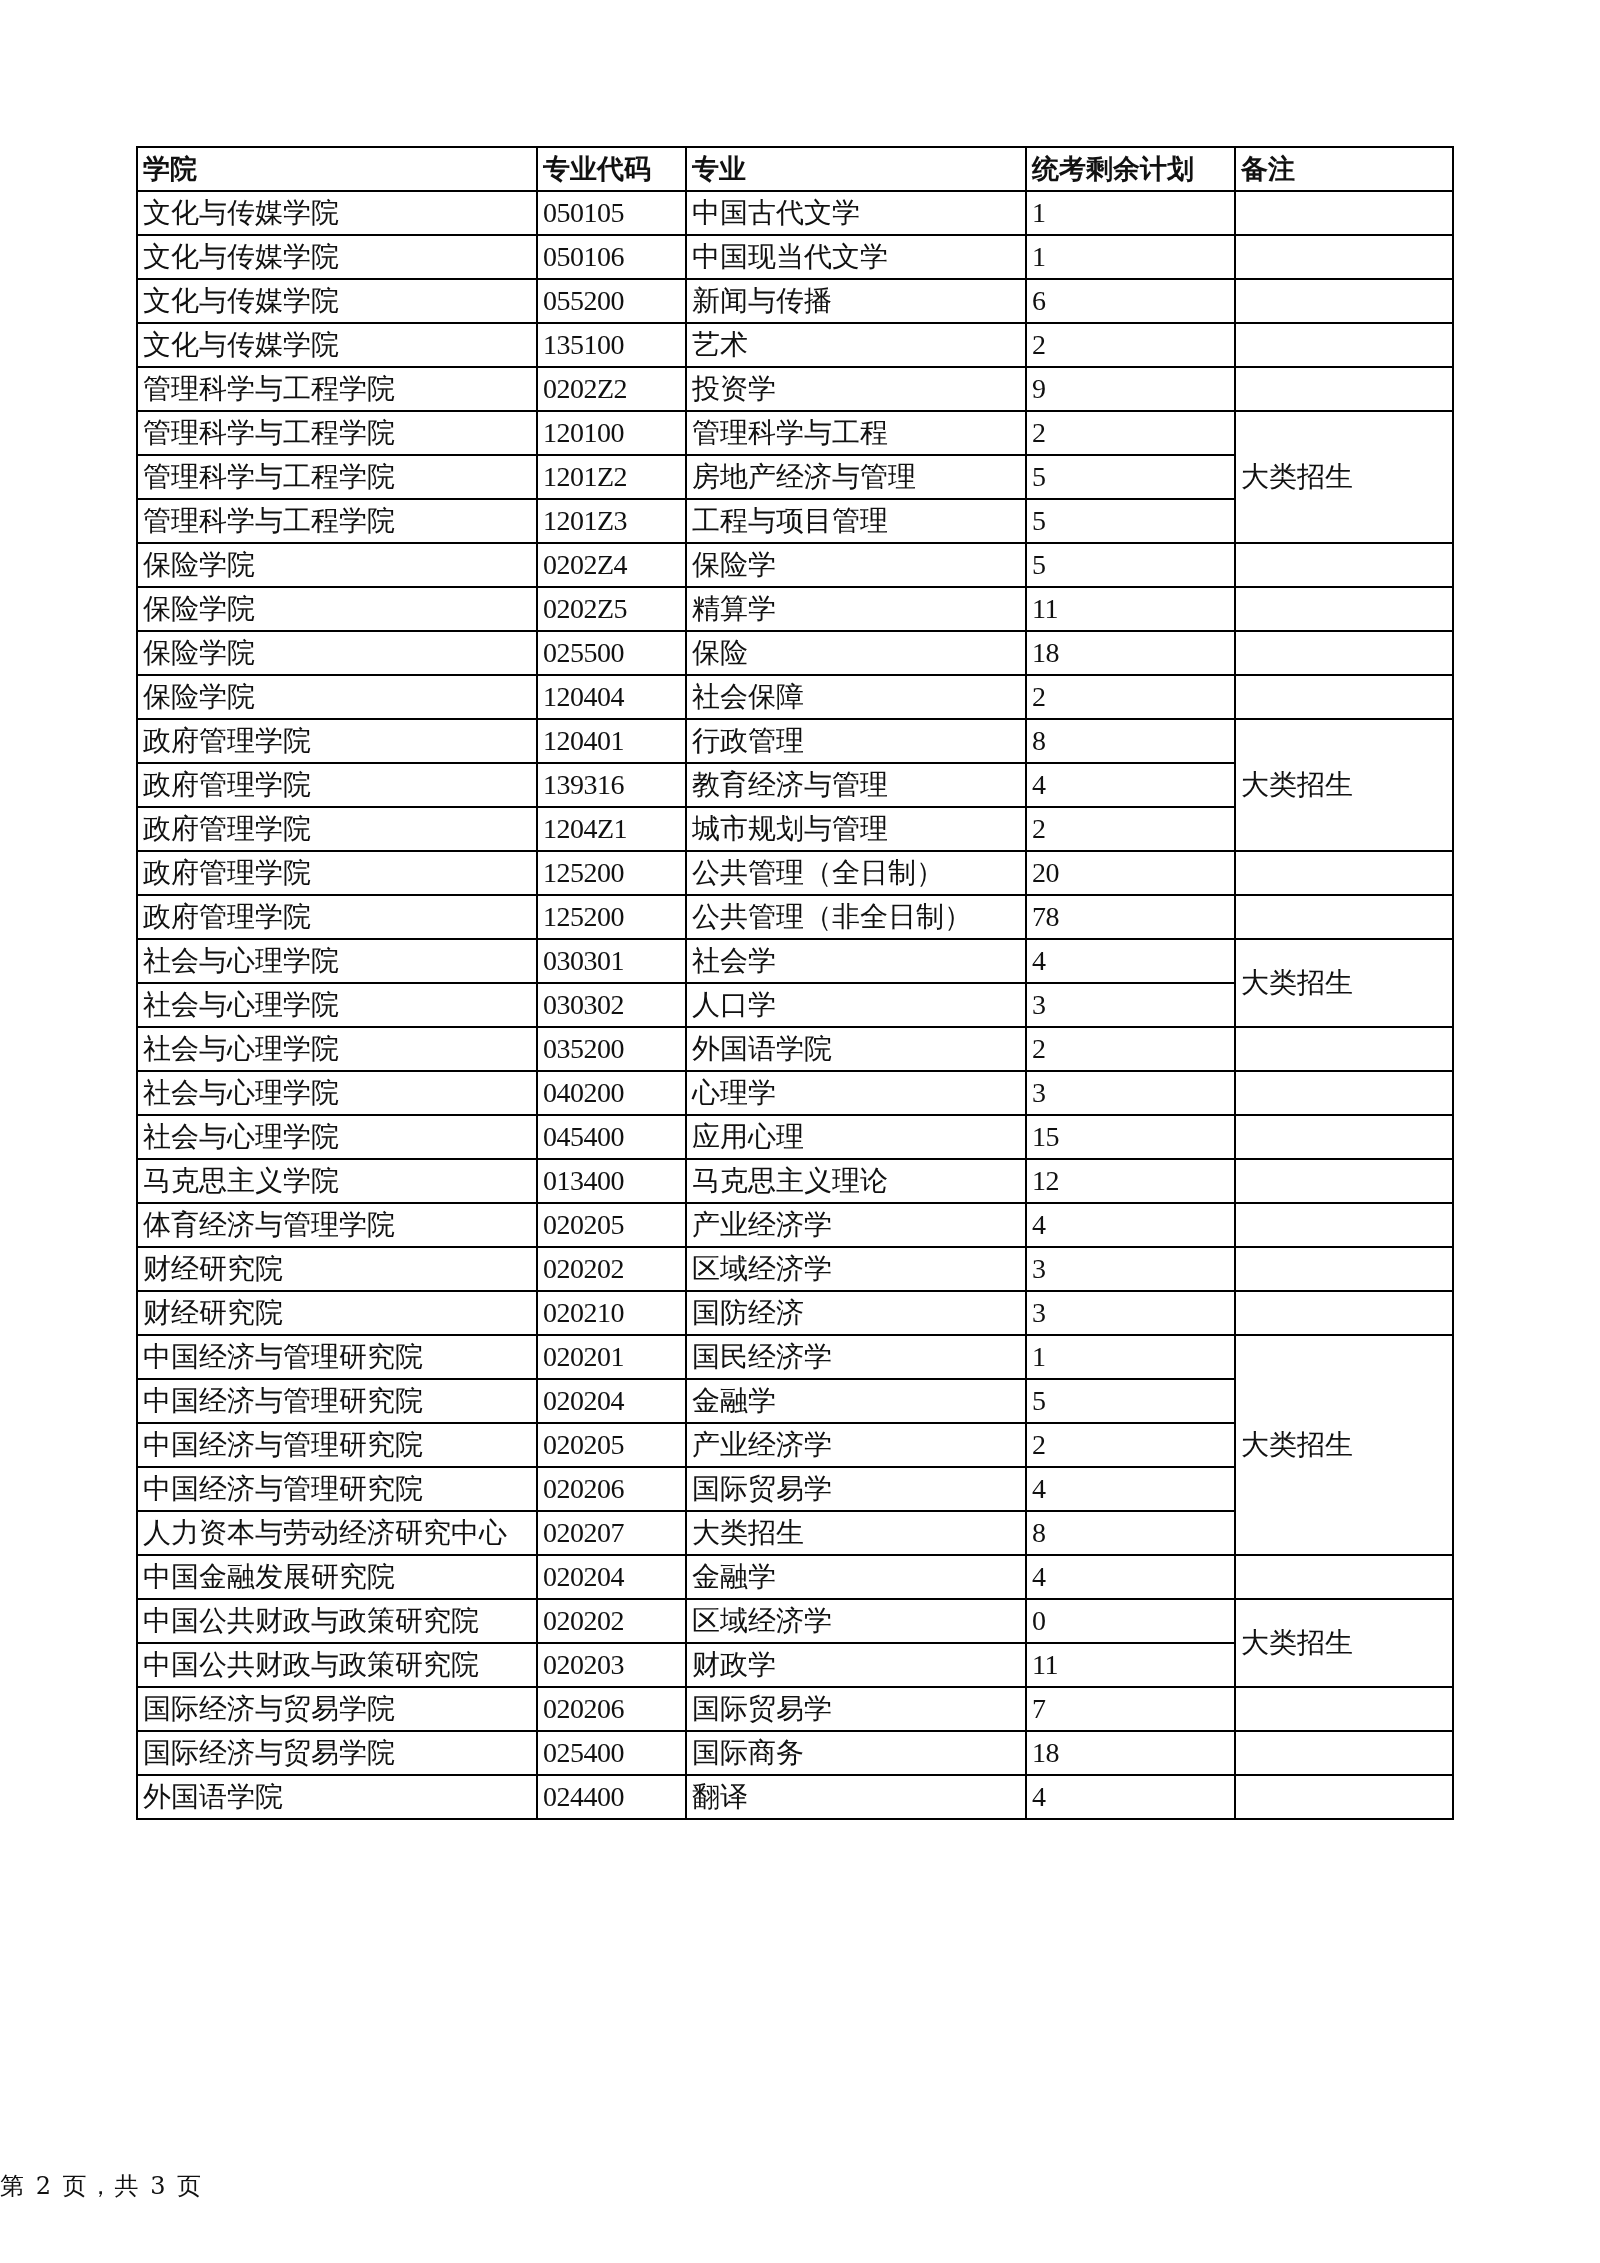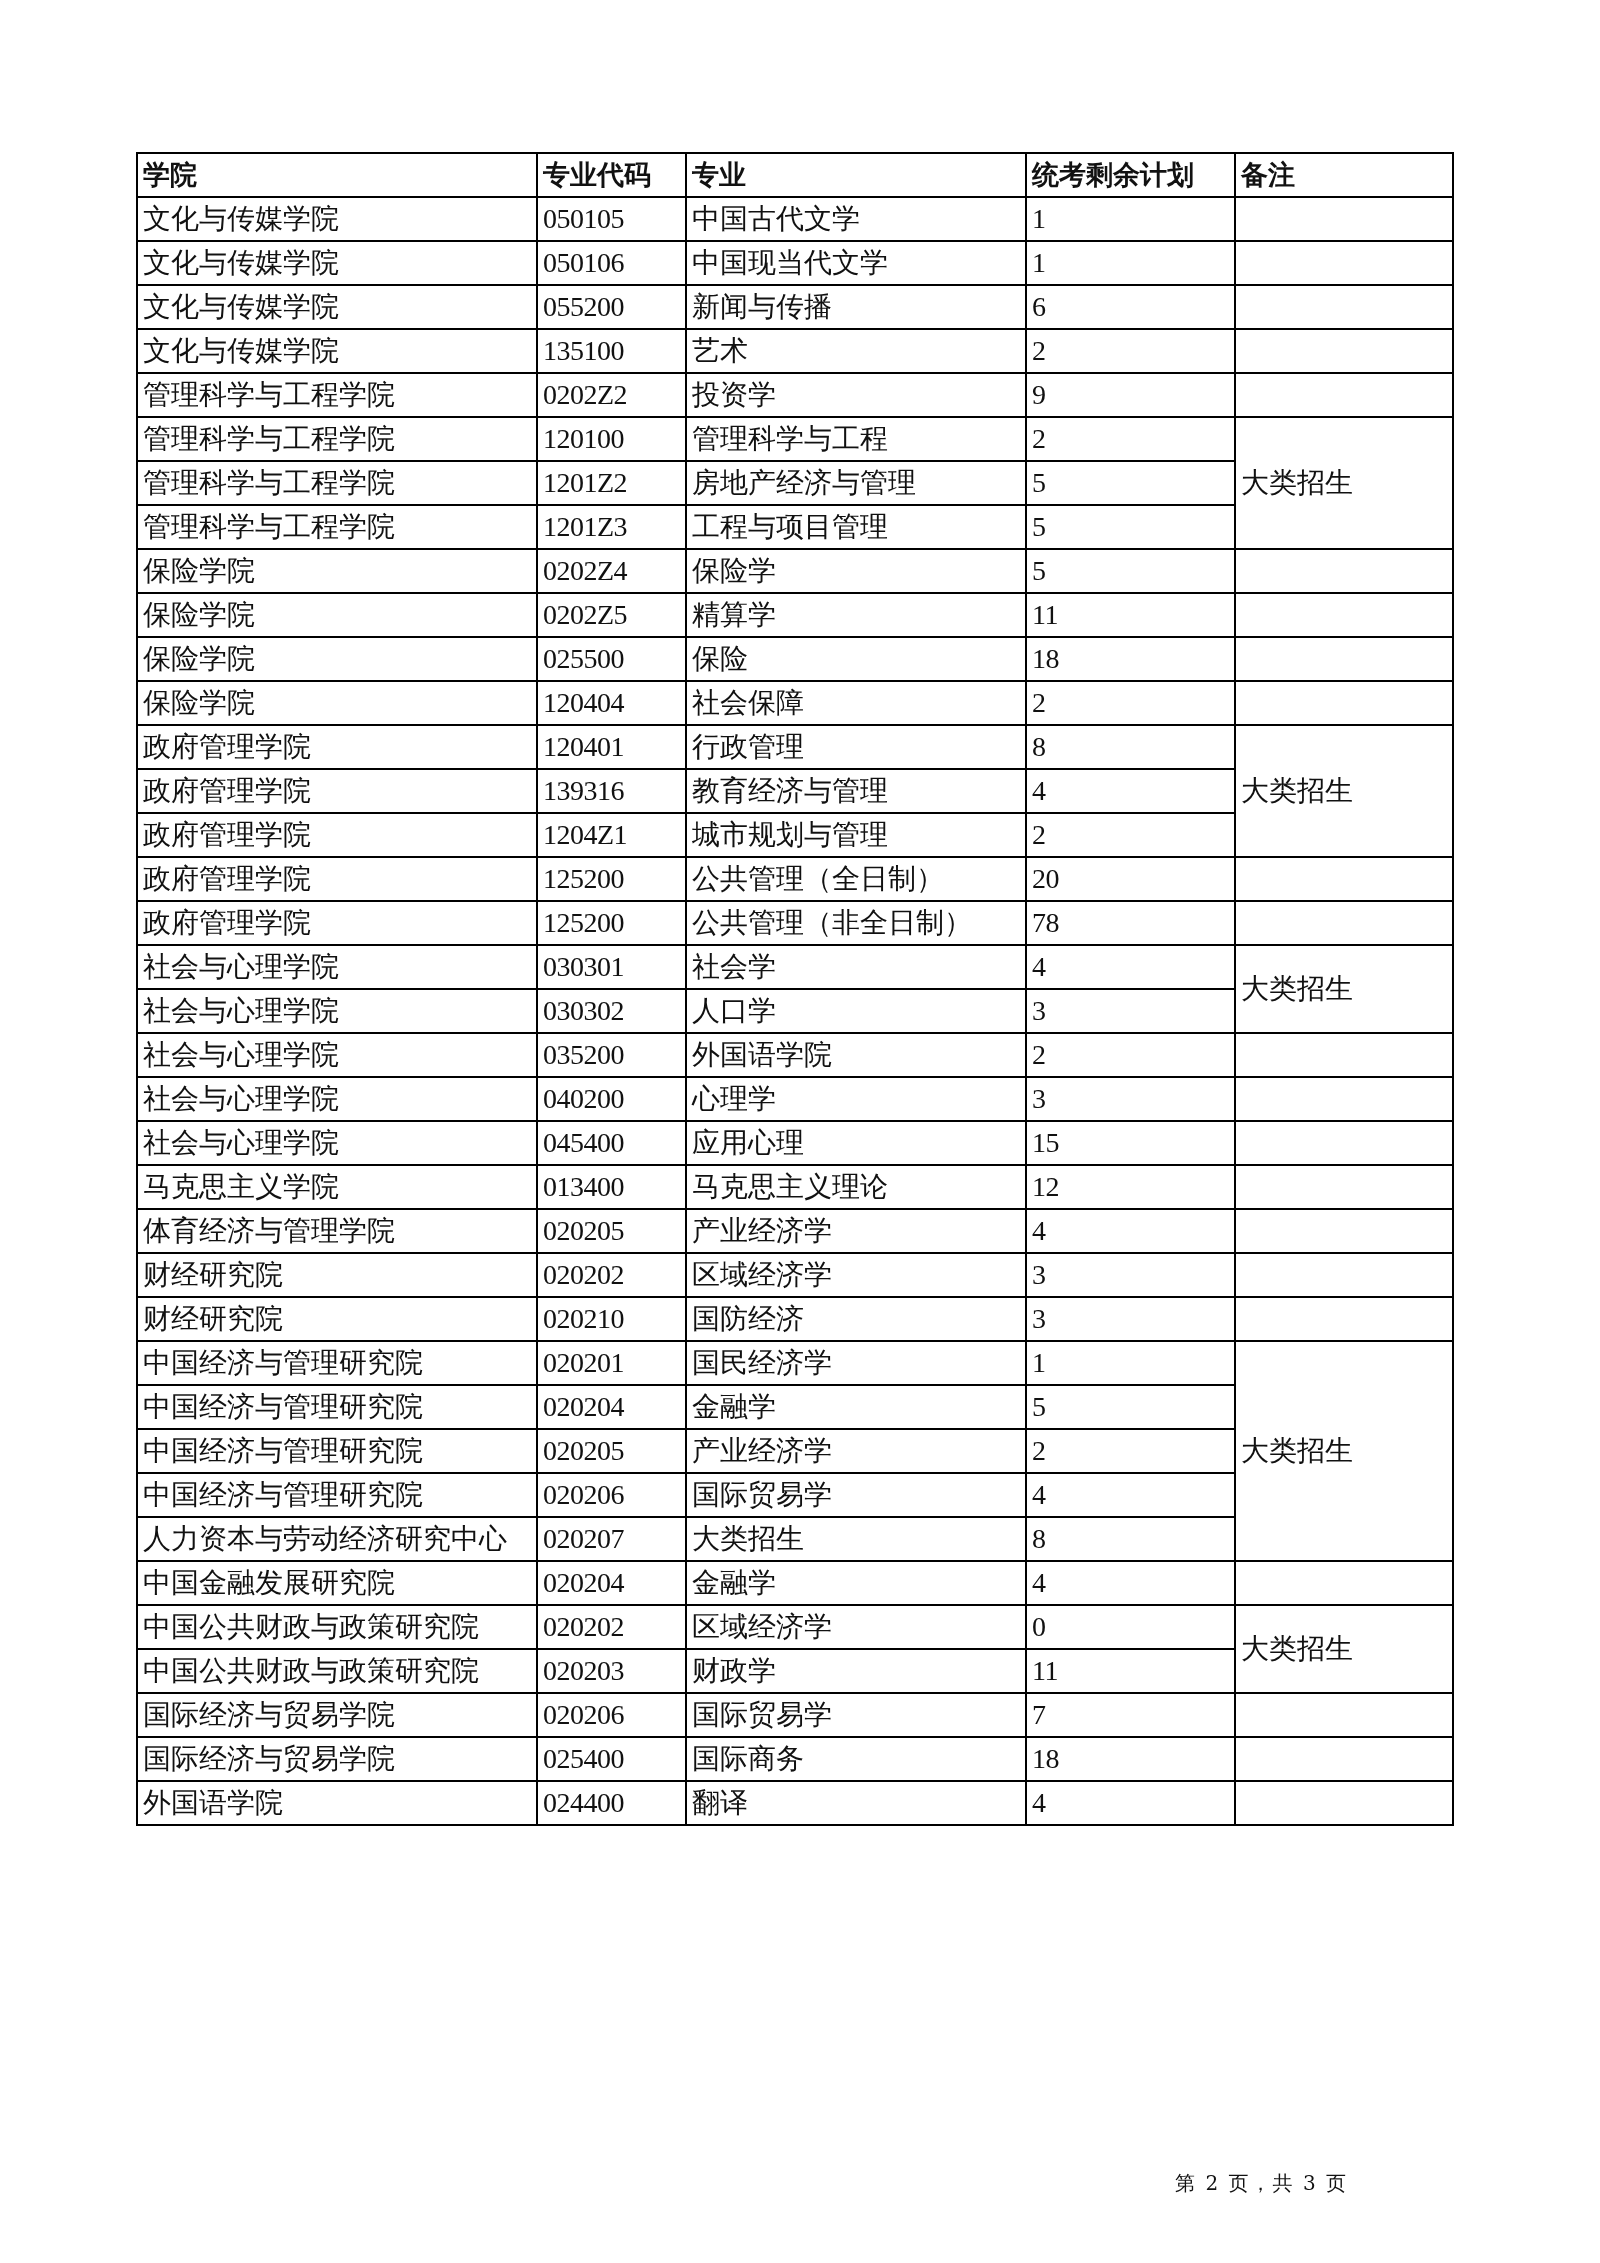--- a/index.html
+++ b/index.html
@@ -1,29 +1,29 @@
 <!DOCTYPE html>
 <html><head>
 <meta charset="utf-8">
 <style>
   html, body { margin: 0; padding: 0; background: #ffffff; }
   body { width: 1600px; height: 2263px; position: relative; overflow: hidden;
          font-family: "DejaVu Serif", "Liberation Serif", serif; color: #111; }
-  #doc-table { position: absolute; left: 136px; top: 152px; width: 1316px;
+  #doc-table { position: absolute; left: 136px; top: 146px; width: 1316px;
                border-collapse: collapse; table-layout: fixed; }
   #doc-table td, #doc-table th { border: 2.5px solid #000; height: 42px; padding: 0 0 0 5px;
                font-size: 28px; line-height: 42px; white-space: nowrap; overflow: hidden;
                text-align: left; vertical-align: middle; font-weight: normal; }
   #doc-table th { font-weight: bold; font-family: "DejaVu Sans", "Liberation Sans", sans-serif; font-size: 27px; }
   #doc-table td.code, #doc-table td.num { font-family: "Liberation Serif", "DejaVu Serif", serif; font-size: 28px; letter-spacing: -0.5px; }
   #doc-table td.note { vertical-align: middle; margin-left: 24px; }
   col.c1 { width: 400px; } col.c2 { width: 149px; } col.c3 { width: 340px; }
   col.c4 { width: 209px; } col.c5 { width: 218px; }
-  #footer { position: absolute; left: 0; width: 1348px; top: 2170px; text-align: right;
-            font-size: 20px; letter-spacing: 2px; }
+  #footer { position: absolute; left: 0; width: 1348px; top: 2170px; text-align: left;
+            font-size: 24px; letter-spacing: 2px; }
 </style>
 </head>
 <body>
 
 <table id="doc-table">
   <colgroup>
     <col class="c1">
       <col class="c2">
       <col class="c3">
       <col class="c4">

